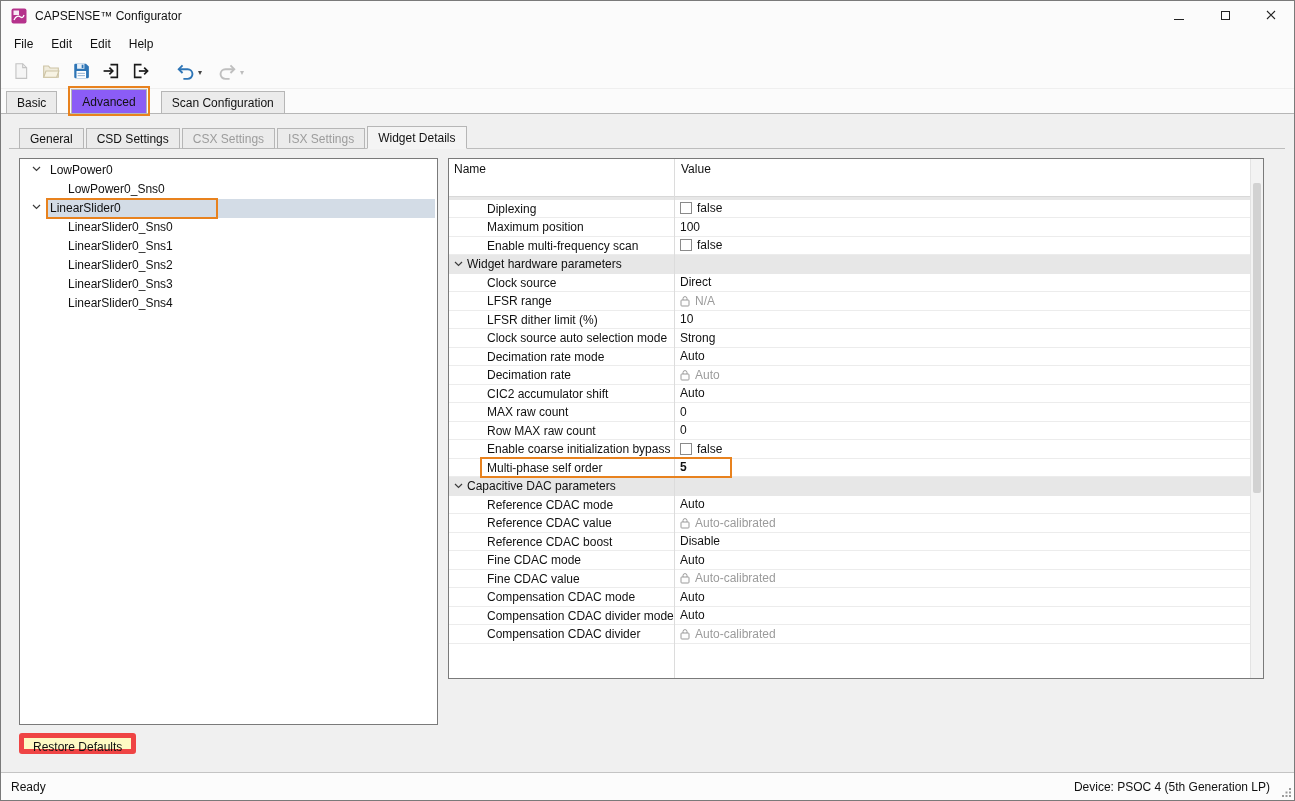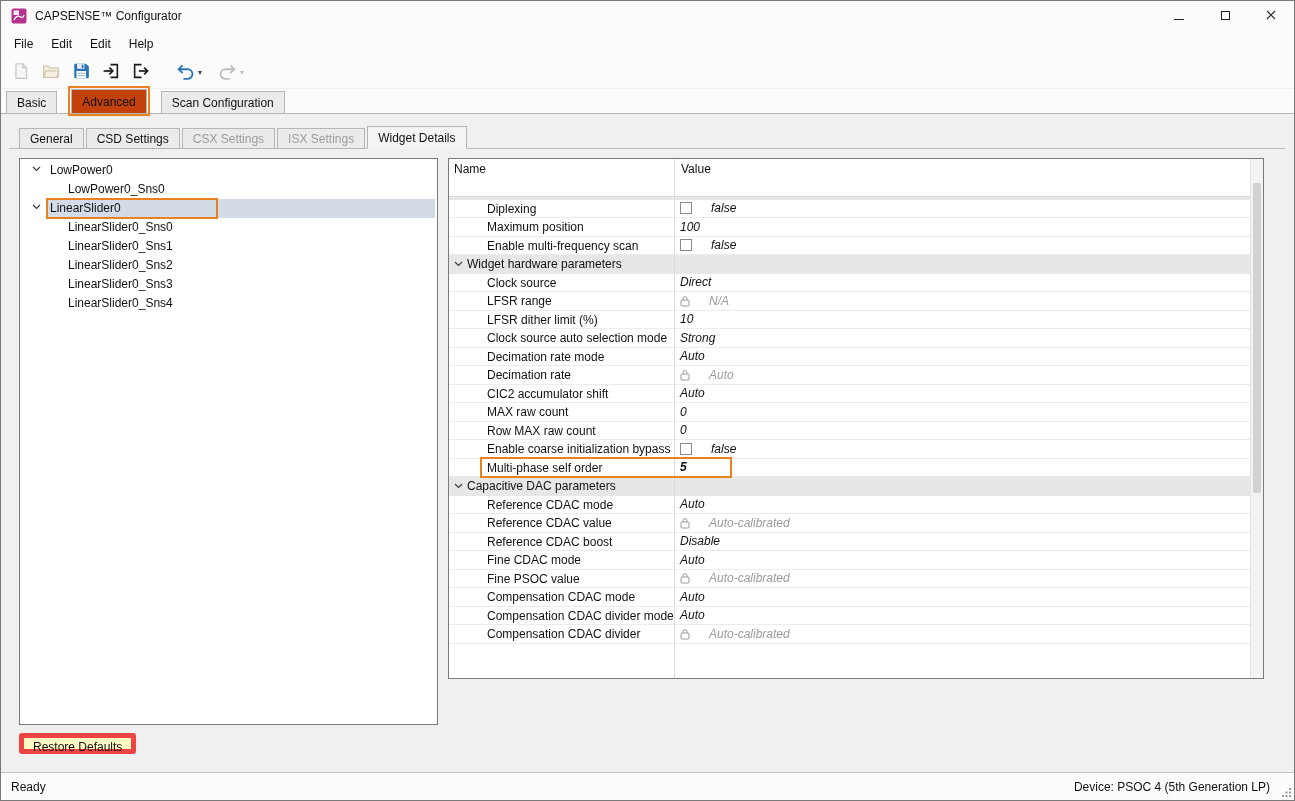--- a/index.html
+++ b/index.html
@@ -23,21 +23,21 @@
   .toolbar { position:absolute; top:56px; left:0; right:0; height:32px; background:#fbfbfb; display:flex; align-items:center; padding-left:6px; border-bottom:1px solid #efefef; }
   .tool-btn { height:26px; min-width:28px; display:flex; align-items:center; justify-content:center; margin-right:2px; border-radius:3px; padding:0 3px; }
   .tool-btn.with-caret { min-width:40px; }
   .tool-btn .caret { font-size:8px; color:#444; margin-left:3px; }
   .tool-btn.disabled .caret { color:#bdbdbd; }
   .tool-btn.grp { margin-left:12px; }
 
   
   .maintabs { position:absolute; top:88px; left:0; right:0; height:24px; display:flex; align-items:flex-end; padding-left:5px; background:#fbfbfb; }
   .main-tab { padding:4px 10px 4px; background:#ebebeb; border:1px solid #b6b6b6; border-bottom:none; margin-right:14px; height:22px; line-height:14px; position:relative; }
-  .main-tab.active { background:#c2410c; height:24px; line-height:16px; z-index:2; }
+  .main-tab.active { background:#8b5cf6; height:24px; line-height:16px; z-index:2; }
   .main-tab.annotated { outline:2px solid var(--annotation-orange); outline-offset:1px; z-index:3; }
 
   
   .content { position:absolute; top:112px; left:0; right:0; bottom:28px; background:#f0f0f0; border-top:1px solid #b6b6b6; }
 
   .subtabs { position:absolute; top:12px; left:18px; display:flex; align-items:flex-end; height:23px; z-index:2; }
   .sub-tab { padding:3px 10px; background:#ebebeb; border:1px solid #b6b6b6; margin-right:2px; height:21px; line-height:14px; margin-top:2px; }
   .sub-tab.active { background:#f4f4f4; height:23px; line-height:16px; border-bottom:1px solid #f4f4f4; z-index:2; }
   .sub-tab.disabled { color:#9c9c9c; }
   .subtab-line { position:absolute; top:34px; left:8px; right:9px; border-top:1px solid #bdbdbd; z-index:1; }
@@ -60,21 +60,21 @@
   .col-name { position:absolute; left:5px; line-height:21px; }
   .col-value { position:absolute; left:232px; line-height:21px; }
   .vsep { position:absolute; left:225px; top:0; bottom:0; width:1px; background:#dcdcdc; z-index:3; pointer-events:none; }
   .tbody { position:absolute; top:22px; left:0; right:13px; bottom:0; }
   .trow { position:relative; height:18.5px; }
   .trow.param { border-bottom:1px solid #ececec; }
   .trow.section { background:var(--section-bg); }
   .sec-chevron { position:absolute; left:5px; top:6px; line-height:0; }
   .sec-name { position:absolute; left:18px; line-height:18px; font-weight:normal; white-space:nowrap; }
   .p-name { position:absolute; left:38px; top:0; height:100%; line-height:18px; white-space:nowrap; }
-  .p-value { position:absolute; left:231px; top:0; height:100%; display:flex; align-items:center; gap:19px; white-space:nowrap;font-style:italic; }
+  .p-value { position:absolute; left:231px; top:0; height:100%; display:flex; align-items:center; gap:5px; white-space:nowrap; }
   .p-value.bold { font-weight:bold; }
   .p-value.locked { color:#9b9b9b; }
   .checkbox { display:inline-block; width:12px; height:12px; border:1px solid #8a8a8a; background:#fff; }
   .lock { display:inline-flex; line-height:0; }
   .row-annotation { position:absolute; left:31px; top:-1.5px; width:252px; height:21px; border:2px solid var(--annotation-orange); z-index:6; pointer-events:none; }
 
   .scrollbar { position:absolute; right:0; top:0; bottom:0; width:13px; background:#f3f3f3; border-left:1px solid #e3e3e3; z-index:5; }
   .thumb { position:absolute; left:2px; right:2px; top:24px; height:310px; background:#d2d2d2; border-radius:2px; }
 
   
@@ -348,21 +348,21 @@
           </div>
           <div class="trow param">
             <span class="p-name">Reference CDAC boost</span>
             <span class="p-value">Disable</span>
           </div>
           <div class="trow param">
             <span class="p-name">Fine CDAC mode</span>
             <span class="p-value">Auto</span>
           </div>
           <div class="trow param">
-            <span class="p-name">Fine PSOC value</span>
+            <span class="p-name">Fine CDAC value</span>
             <span class="p-value locked">
               <span class="lock">
                 <svg width="10" height="12" viewBox="0 0 10 12">
                   <rect x="1" y="5" width="8" height="6" rx="0.8" fill="#fdfdfd" stroke="#9a9a9a"></rect>
                   <path d="M3 5V3.6a2 2 0 0 1 4 0V5" fill="none" stroke="#9a9a9a"></path>
                 </svg>
               </span>
               <span>Auto-calibrated</span>
             </span>
           </div>

